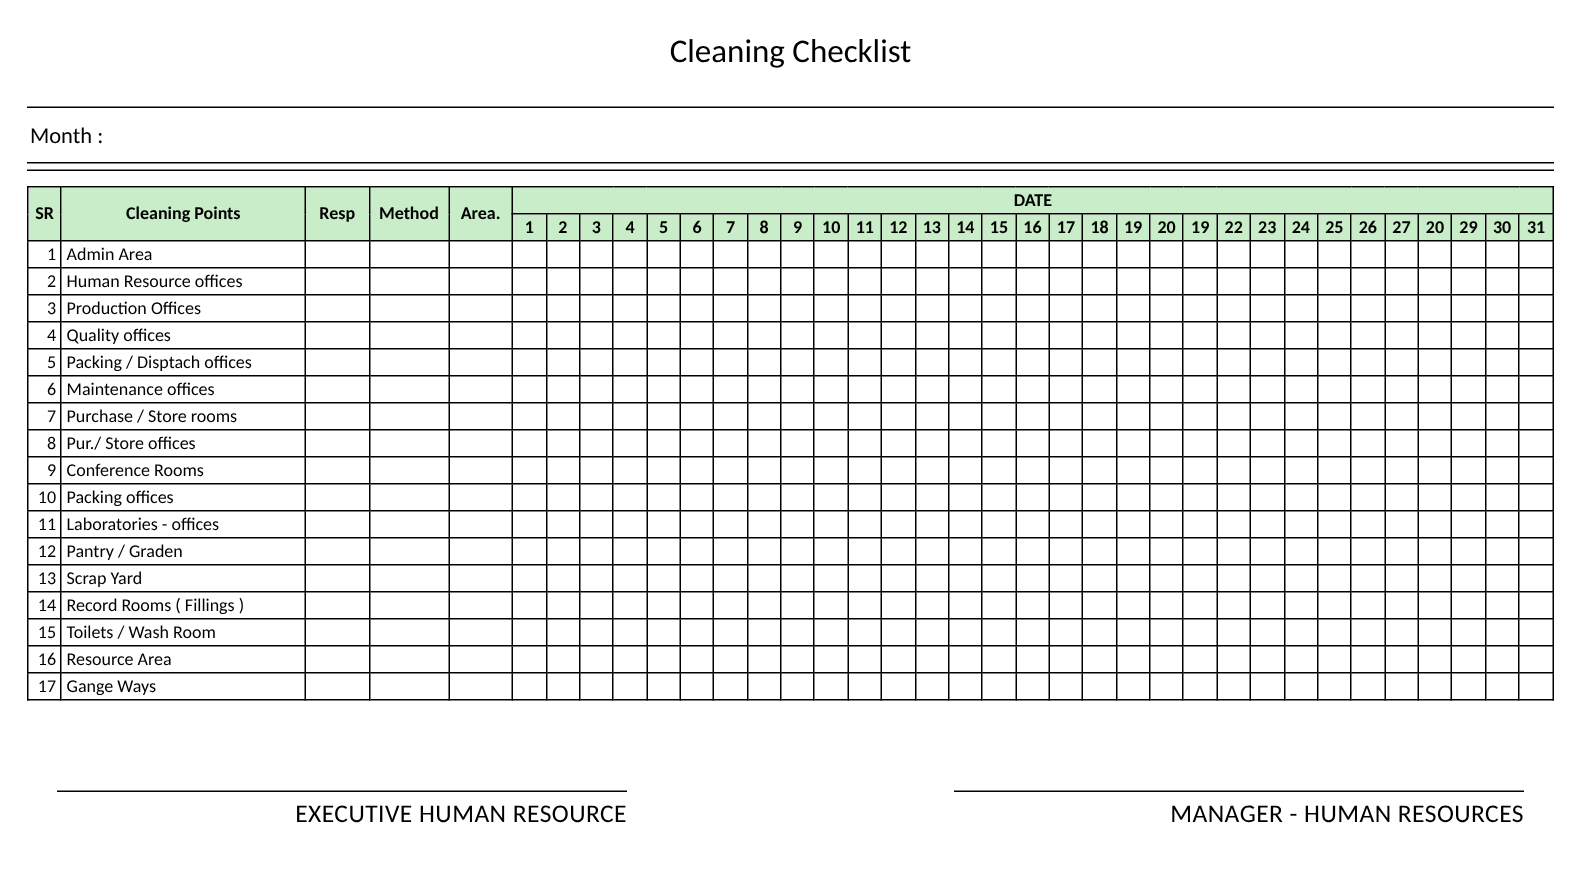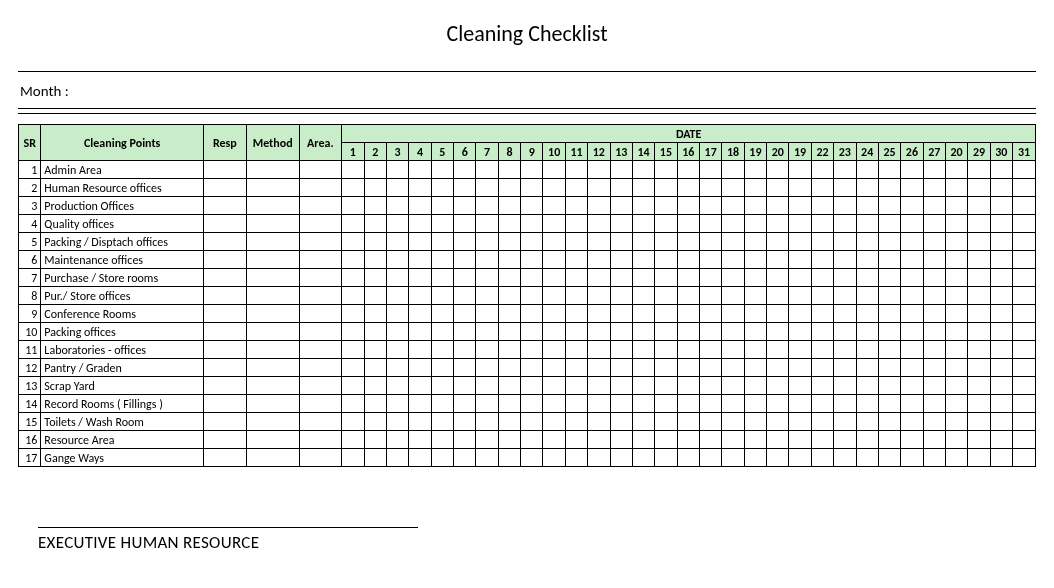--- a/index.html
+++ b/index.html
@@ -61,21 +61,21 @@
   td.pt { text-align: left; padding-left: 4px; }
   .sig-wrap {
     display: flex;
     justify-content: space-between;
     margin-top: 60px;
     padding: 0 20px;
   }
   .sig {
     width: 380px;
     border-top: 1.5px solid #000;
-    text-align: left;
+    text-align: right;
     font-size: 17px;
     padding-top: 4px;
     letter-spacing: 0.3px;
   }
 </style>
 </head>
 <body>
 
 <div class="title">Cleaning Checklist</div>
 <div class="month-row">Month :</div>
@@ -808,13 +808,14 @@
         <td></td>
         <td></td>
         <td></td>
         <td></td>
       </tr>
     </tbody>
 </table>
 
 <div class="sig-wrap">
   <div class="sig">EXECUTIVE HUMAN RESOURCE</div>
+  <div class="sig">MANAGER - HUMAN RESOURCES</div>
 </div>
 
 </body></html>

